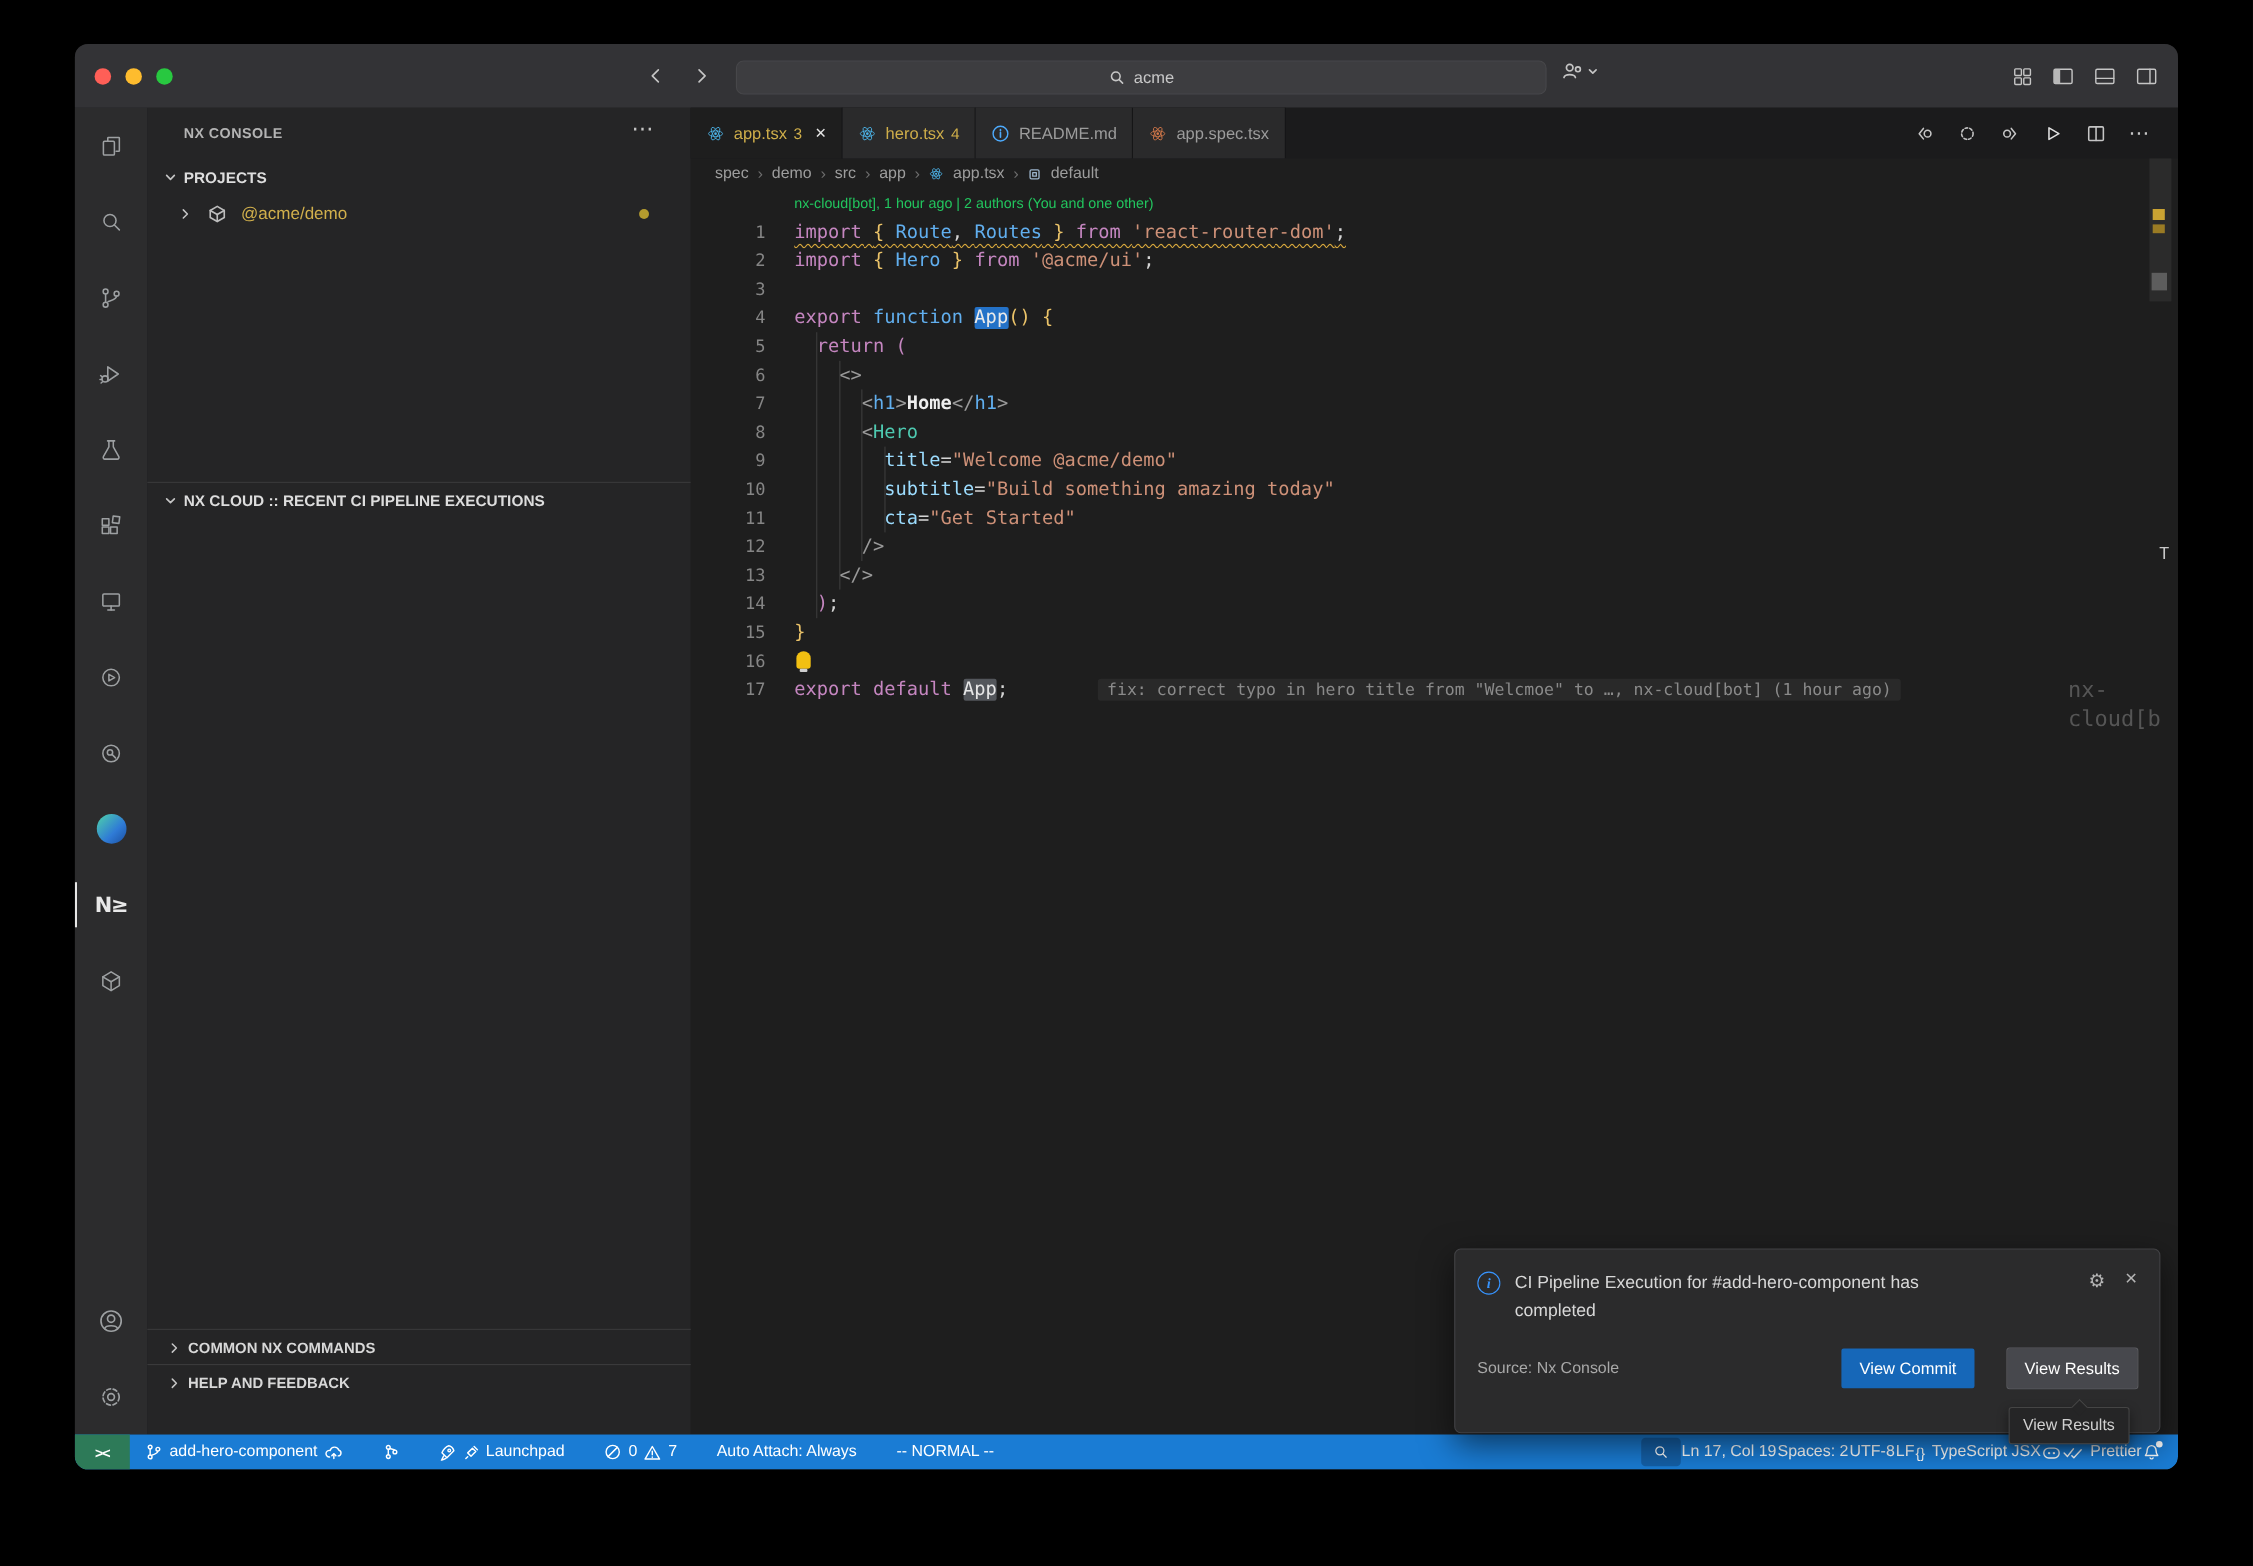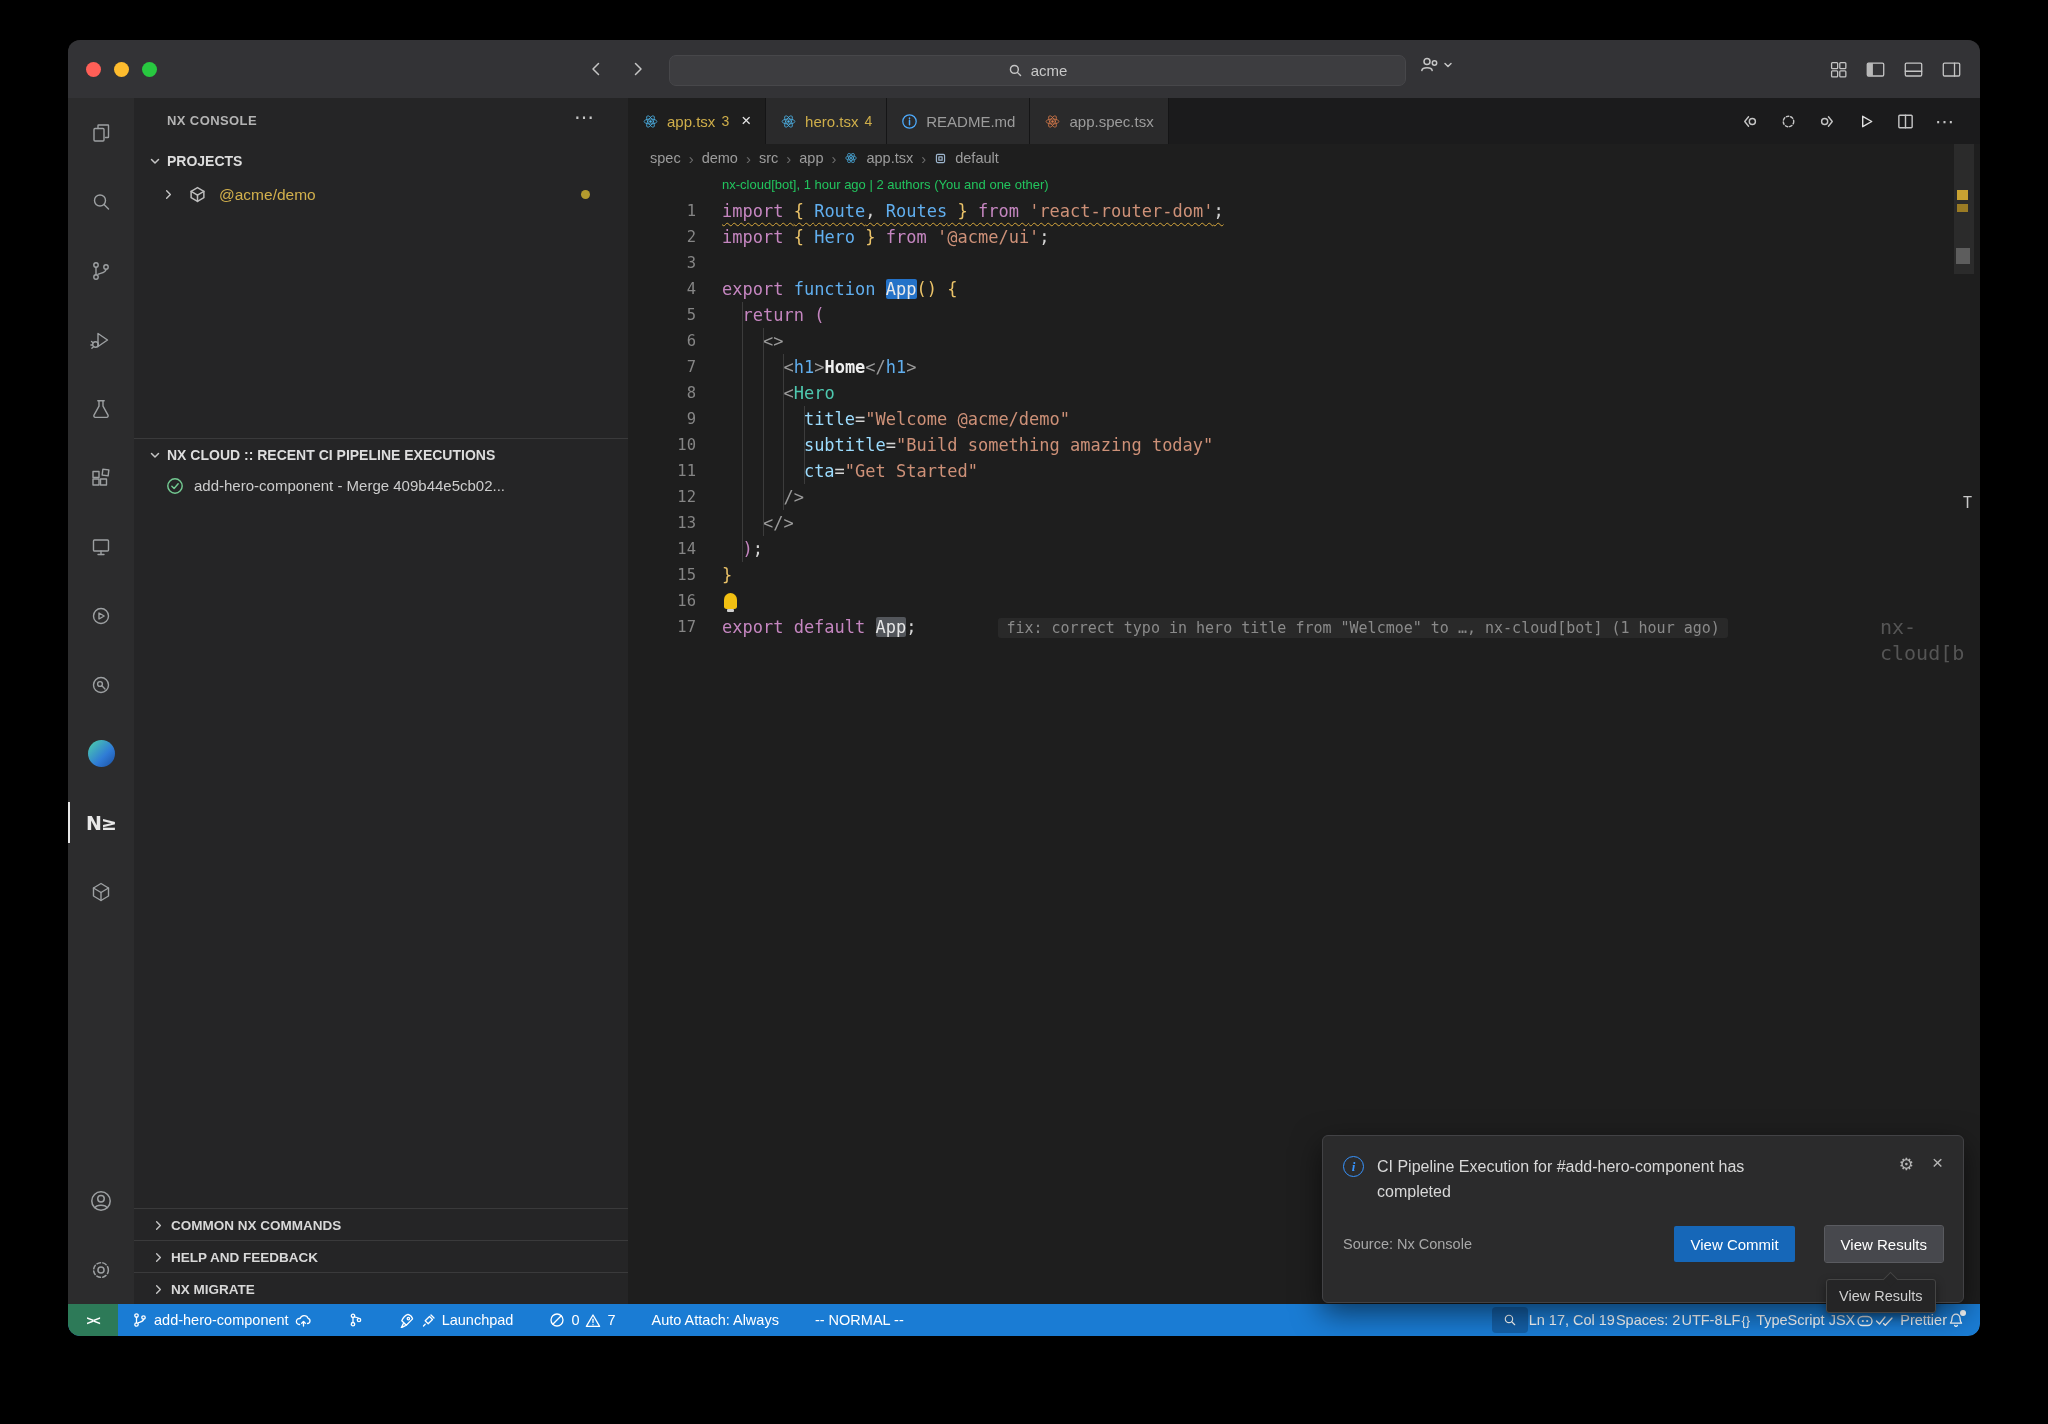--- a/index.html
+++ b/index.html
@@ -285,45 +285,32 @@
       <span class="dot"></span>
     </div>
 
     <div class="divider" style="top:340px;"></div>
     <div class="sb-sect-h" style="position:absolute;top:342px;left:14px;">
       <svg width="14" height="14" viewBox="0 0 14 14" class="ig">
           <path d="M3.5 5.5 7 9l3.5-3.5"></path>
         </svg>
       <span class="lbl">NX CLOUD :: RECENT CI PIPELINE EXECUTIONS</span>
     </div>
-    <div class="row-item" style="position:absolute;top:372px;left:32px;width:460px;">
-      <svg width="18" height="18" viewBox="0 0 16 16" style="flex:none">
-          <circle cx="8" cy="8" r="6.4" fill="none" stroke="#73c991" stroke-width="1.3"></circle>
-          <path d="M5.2 8.2 7.2 10.2 10.8 6" fill="none" stroke="#73c991" stroke-width="1.3" stroke-linecap="round" stroke-linejoin="round"></path>
-        </svg>
-      <span class="cloud-label" style="margin-left:10px;">add-hero-component - Merge 409b44e5cb02...</span>
-    </div>
 
     <div class="bottom-sect" style="top:1110px;padding-left:18px;">
       <svg width="13" height="13" viewBox="0 0 14 14" class="ig">
           <path d="M5 3l4 4-4 4"></path>
         </svg>
       <span class="lbl">COMMON NX COMMANDS</span>
     </div>
     <div class="bottom-sect" style="top:1142px;padding-left:18px;">
       <svg width="13" height="13" viewBox="0 0 14 14" class="ig">
           <path d="M5 3l4 4-4 4"></path>
         </svg>
       <span class="lbl">HELP AND FEEDBACK</span>
-    </div>
-    <div class="bottom-sect" style="top:1174px;padding-left:18px;">
-      <svg width="13" height="13" viewBox="0 0 14 14" class="ig">
-          <path d="M5 3l4 4-4 4"></path>
-        </svg>
-      <span class="lbl">NX MIGRATE</span>
     </div>
   </div>
 
   <div class="editor">
     <div class="tabstrip">
       <div class="tab active">
         <svg width="17" height="17" viewBox="0 0 24 24">
             <g fill="none" stroke="#4db3e8" stroke-width="1.1">
               <ellipse cx="12" cy="12" rx="9" ry="3.6"></ellipse>
               <ellipse cx="12" cy="12" rx="9" ry="3.6" transform="rotate(60 12 12)"></ellipse>

